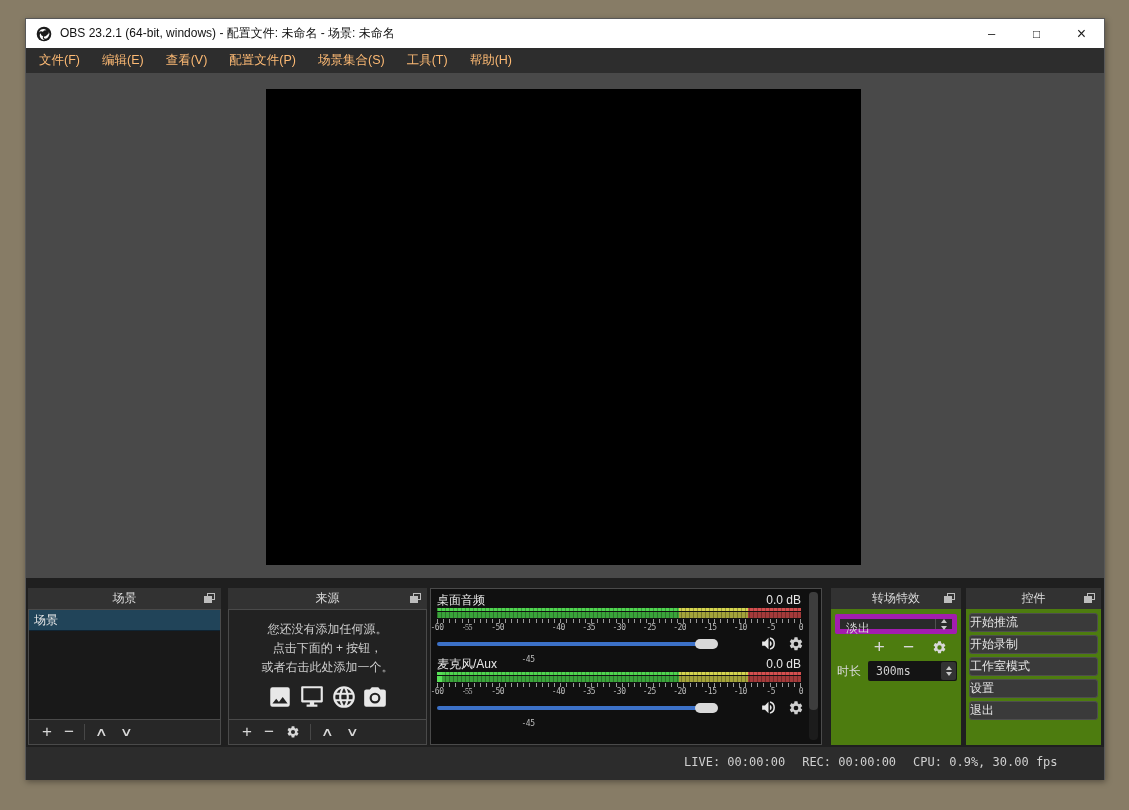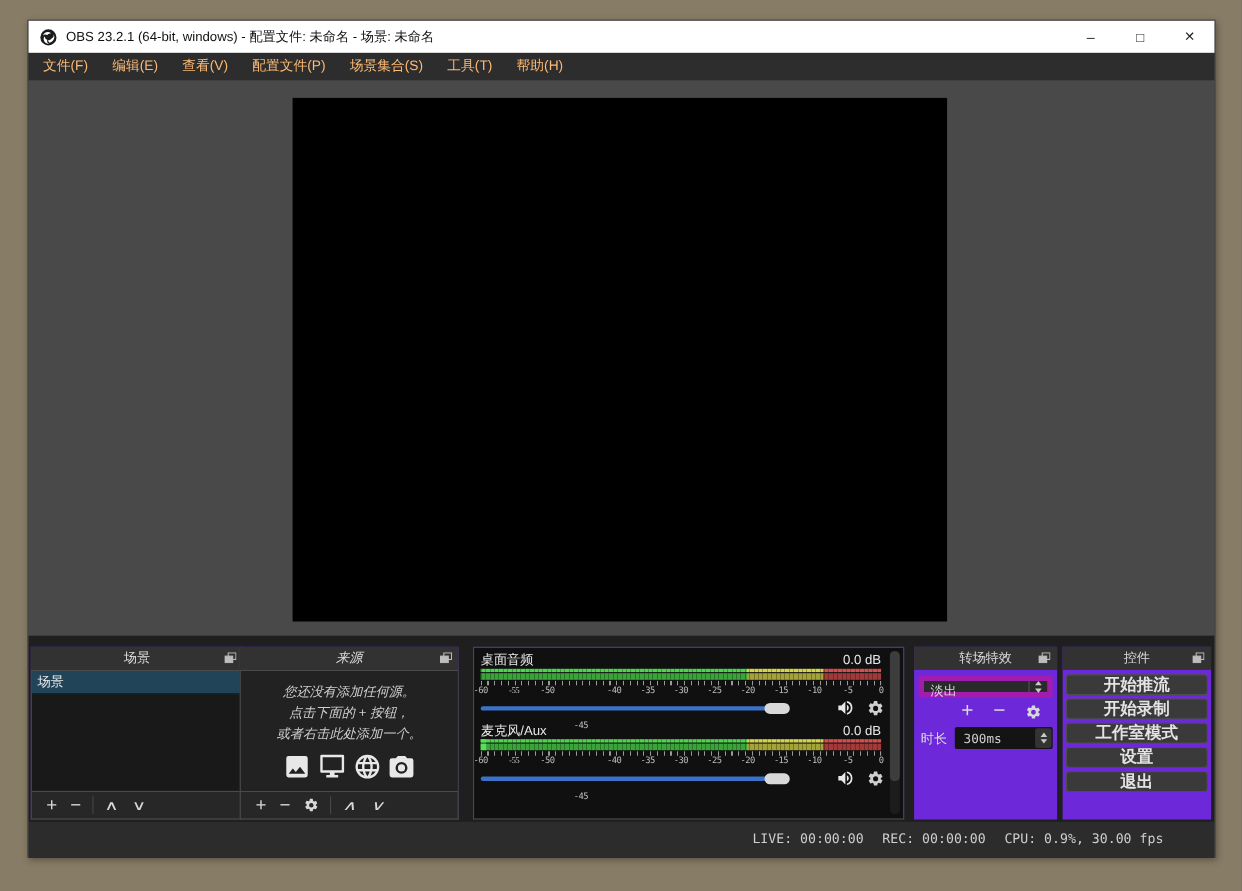--- a/index.html
+++ b/index.html
@@ -22,23 +22,23 @@
   
   .menubar { height:25px; background:#2d2d2d; display:flex; align-items:center; padding-left:2px; }
   .menu-item { padding:0 11px; font-size:12.5px; color:#fdba74; line-height:25px; }
 
   
   .preview { height:505px; background:#494949; position:relative; }
   .canvas { position:absolute; left:240px; top:16px; width:595px; height:476px; background:#000; }
 
   
   .dock-region { height:169px; background:#1f1f1f; position:relative; }
-  .dock { position:absolute; top:10px; height:157px; background:#6d28d9; display:flex; flex-direction:column; }
+  .dock { position:absolute; top:10px; height:157px; background:#4d7c0f; display:flex; flex-direction:column; }
   .dock-scenes      { left:2px;   width:193px; }
-  .dock-sources     { left:192px; width:199px;font-style:italic; }
+  .dock-sources     { left:202px; width:199px; }
   .dock-mixer       { left:404px; width:392px; }
   .dock-transitions { left:805px; width:130px; }
   .dock-controls    { left:940px; width:135px; }
 
   .dock-header { height:21px; background:#323232; display:flex; align-items:center; justify-content:center;
                  position:relative; font-size:12px; color:#dcdcdc; flex:0 0 auto; }
   .float-icon { position:absolute; right:6px; top:5px; }
 
   .panel-box { flex:1; border:1px solid #4a4a4a; background:#191919; position:relative; overflow:hidden; }
   .dock-toolbar { height:25px; border:1px solid #4a4a4a; border-top:none; background:#272727;
@@ -108,21 +108,21 @@
   .duration-box { flex:1; height:20px; background:#141414; border-radius:2px; position:relative;
                   font-family:"DejaVu Sans Mono", monospace; font-size:11.5px; color:#cfcfcf; line-height:20px;
                   padding-left:8px; }
   .dur-spin { position:absolute; right:1px; top:1px; width:15px; height:18px; background:#333333;
               border-radius:2px; display:flex; flex-direction:column; align-items:center; justify-content:center; }
   .dur-spin .chev-u { margin-bottom:2px; }
 
   
   .controls-body { flex:1; padding:4px 3px 0 3px; }
   .ctl-btn { width:100%; height:19px; margin-bottom:3px; background:#3a3a3a; border:1px solid #4e4e4e;
-             border-radius:3px; color:#e4e4e4; font-size:15px; text-align:center; line-height:17px;font-weight:bold; }
+             border-radius:3px; color:#e4e4e4; font-size:12px; line-height:17px; }
 
   
   .statusbar { height:33px; background:#2c2c2c; display:flex; align-items:flex-start;
                padding:8px 0 0 658px; gap:17px; }
   .status-item { font-family:"DejaVu Sans Mono", monospace; font-size:12px; color:#cfcfcf; white-space:nowrap; }
 
   svg { display:block; }
 </style>
 </head>
 <body>

